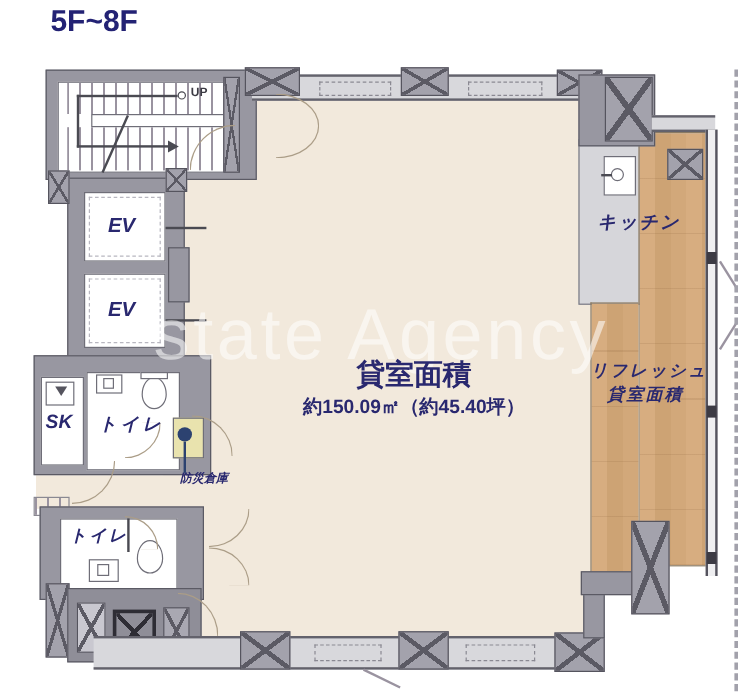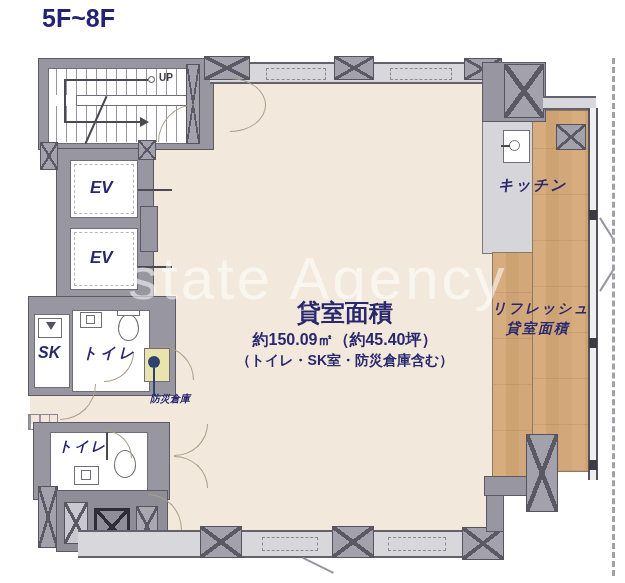--- a/index.html
+++ b/index.html
@@ -162,16 +162,15 @@
 
   <div class="abs lbl" style="left:498px;top:176px;font-size:15px;letter-spacing:2px;">キッチン</div>
   <div class="abs lbl" style="left:492px;top:300px;font-size:14px;letter-spacing:2px;">リフレッシュ</div>
   <div class="abs lbl" style="left:506px;top:320px;font-size:14px;letter-spacing:2px;">貸室面積</div>
 
   <div id="watermark">state Agency</div>
 
   <div id="areatext">
     <div class="a1">貸室面積</div>
     <div class="a2">約150.09㎡（約45.40坪）</div>
-    <div class="a3">（トイレ・SK室・防災倉庫含む）</div>
   </div>
 
 </div>
 
 </body></html>

